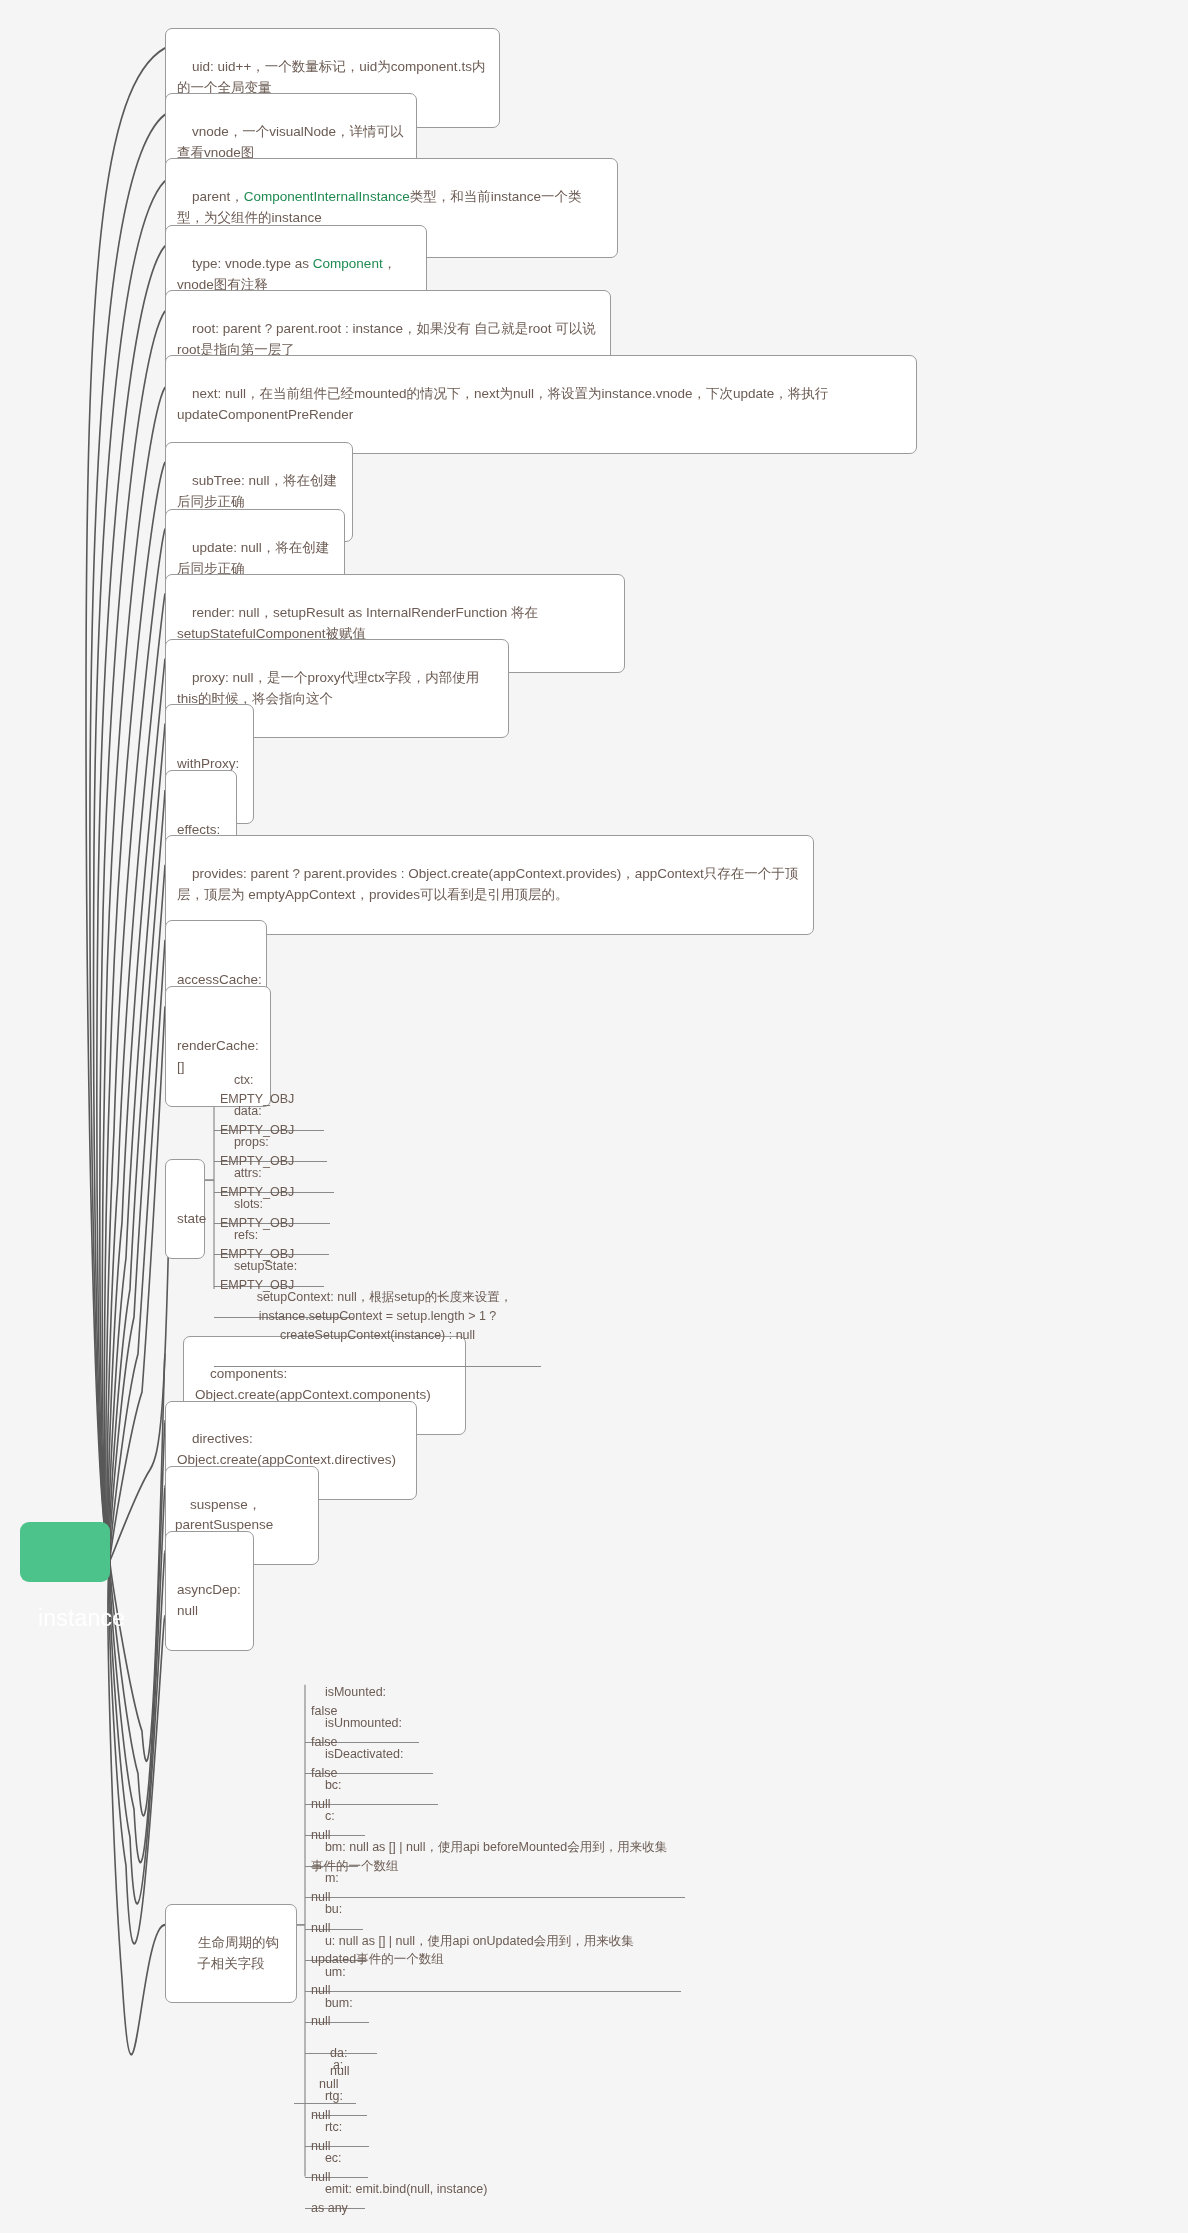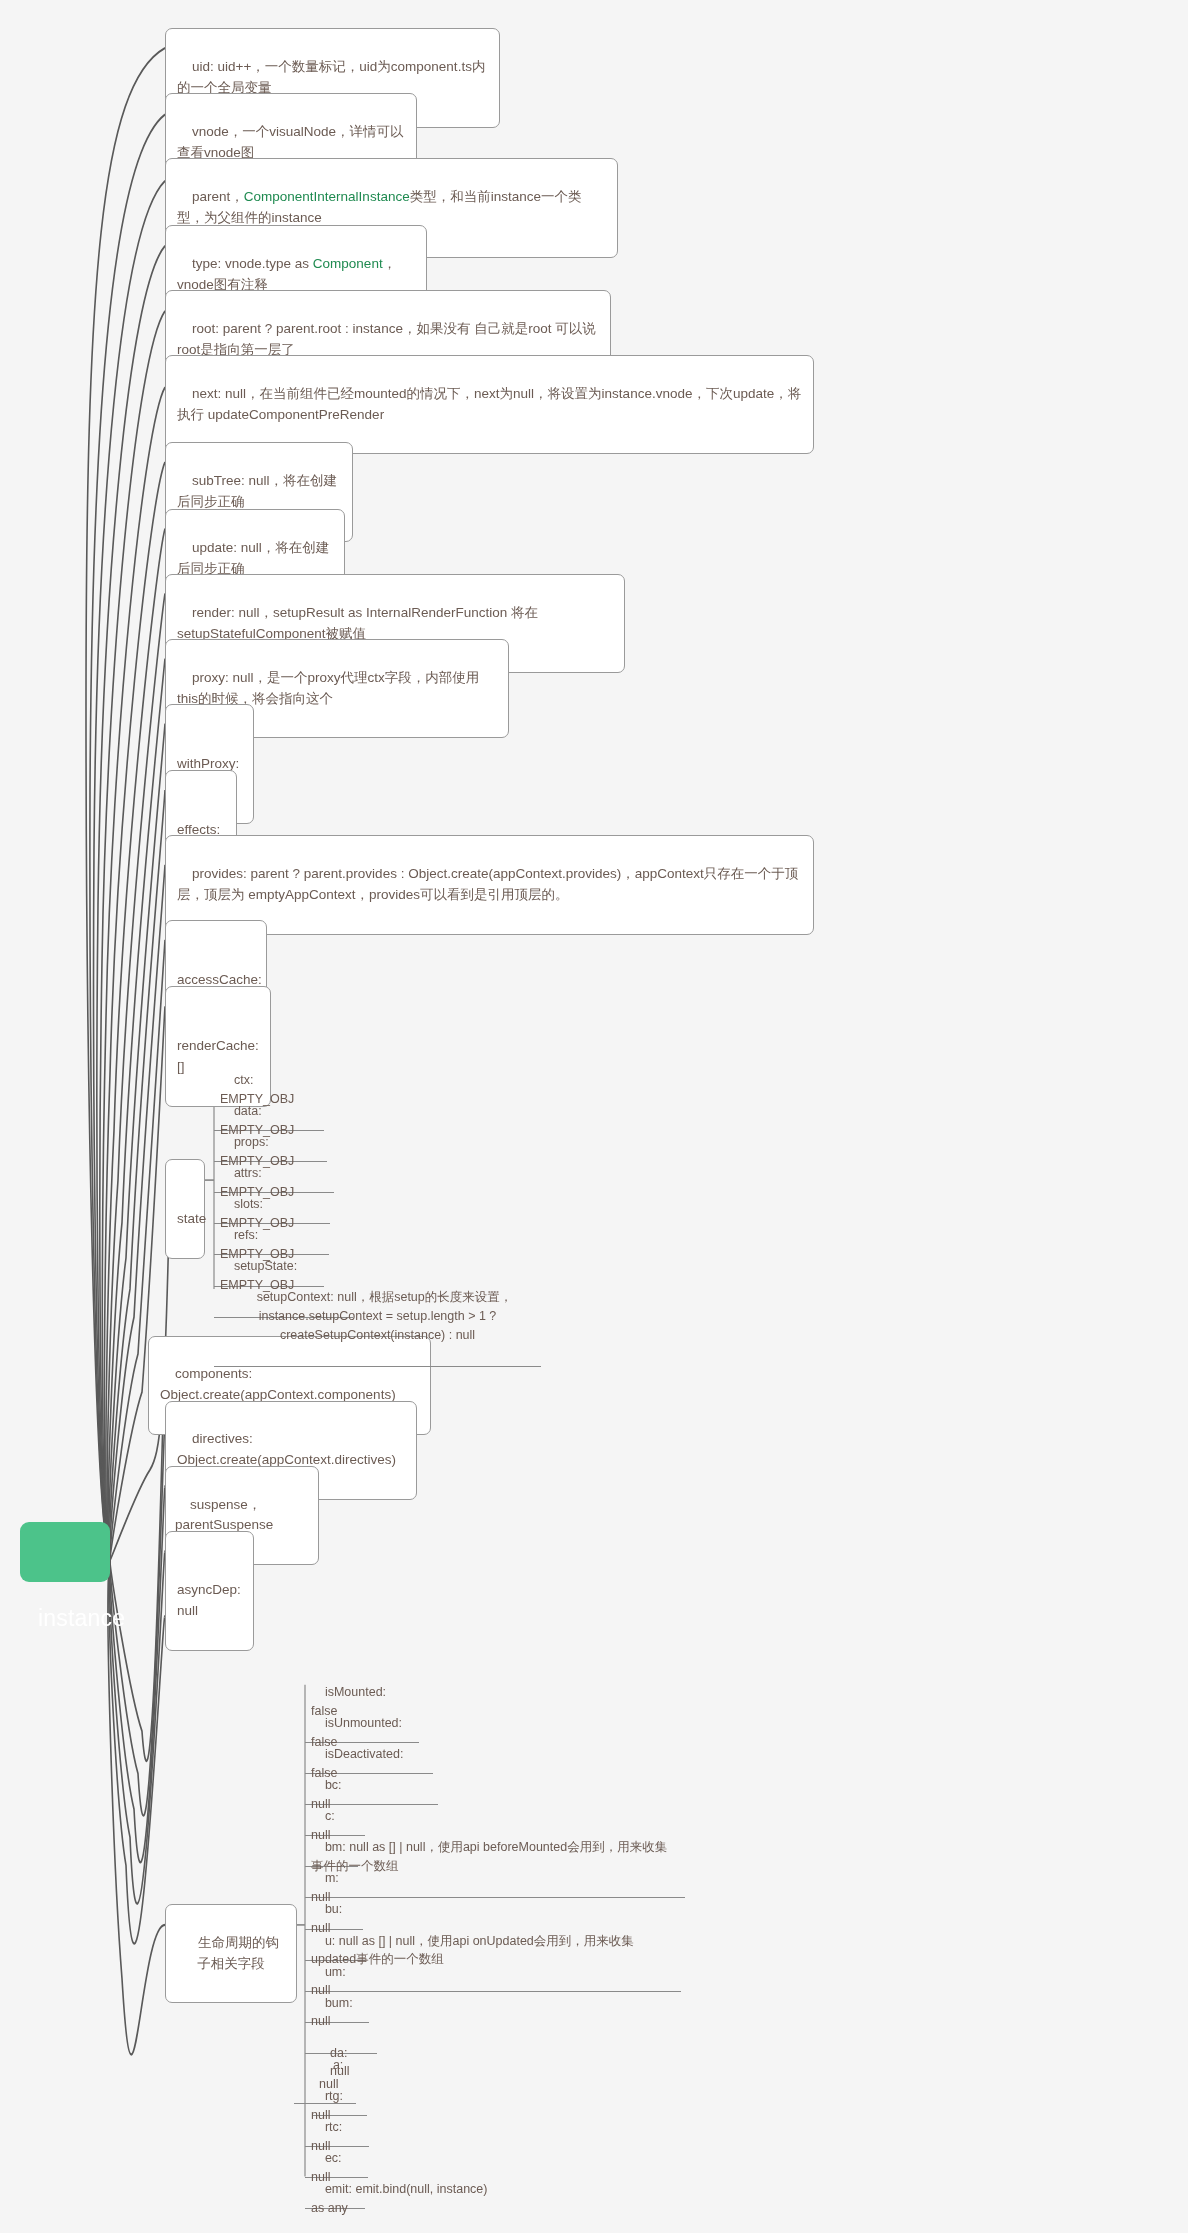--- a/index.html
+++ b/index.html
@@ -128,21 +128,21 @@
   </div>
 
   <div class="node" style="left: 165px; top: 224.713px; width: 262px;">
     <span>type: vnode.type as </span><span class="green">Component</span><span>，vnode图有注释</span>
   </div>
 
   <div class="node" style="left: 165px; top: 289.725px; width: 446px;">
     <span>root: parent ? parent.root : instance，如果没有 自己就是root 可以说root是指向第一层了</span>
   </div>
 
-  <div class="node" style="left: 165px; top: 354.736px; width: 649px;">
+  <div class="node" style="left: 165px; top: 354.736px; width: 752px;">
     <span>next: null，在当前组件已经mounted的情况下，next为null，将设置为instance.vnode，下次update，将执行 updateComponentPreRender</span>
   </div>
 
   <div class="node" style="left: 165px; top: 442.36px; width: 188px;">
     <span>subTree: null，将在创建后同步正确</span>
   </div>
 
   <div class="node" style="left: 165px; top: 508.785px; width: 180px;">
     <span>update: null，将在创建后同步正确</span>
   </div>
@@ -172,21 +172,21 @@
   </div>
 
   <div class="node" style="left: 165px; top: 986.477px; width: 106px;">
     <span>renderCache: []</span>
   </div>
 
   <div class="node center" style="left: 165px; top: 1158.9px; width: 40px;">
     <span>state</span>
   </div>
 
-  <div class="node" style="left: 148px; top: 1335.56px; width: 283px;">
+  <div class="node" style="left: 183px; top: 1335.56px; width: 283px;">
     <span>components: Object.create(appContext.components)</span>
   </div>
 
   <div class="node" style="left: 165px; top: 1400.57px; width: 252px;">
     <span>directives: Object.create(appContext.directives)</span>
   </div>
 
   <div class="node" style="left: 165px; top: 1465.58px; width: 154px; padding-left: 9px;">
     <span>suspense，parentSuspense</span>
   </div>

